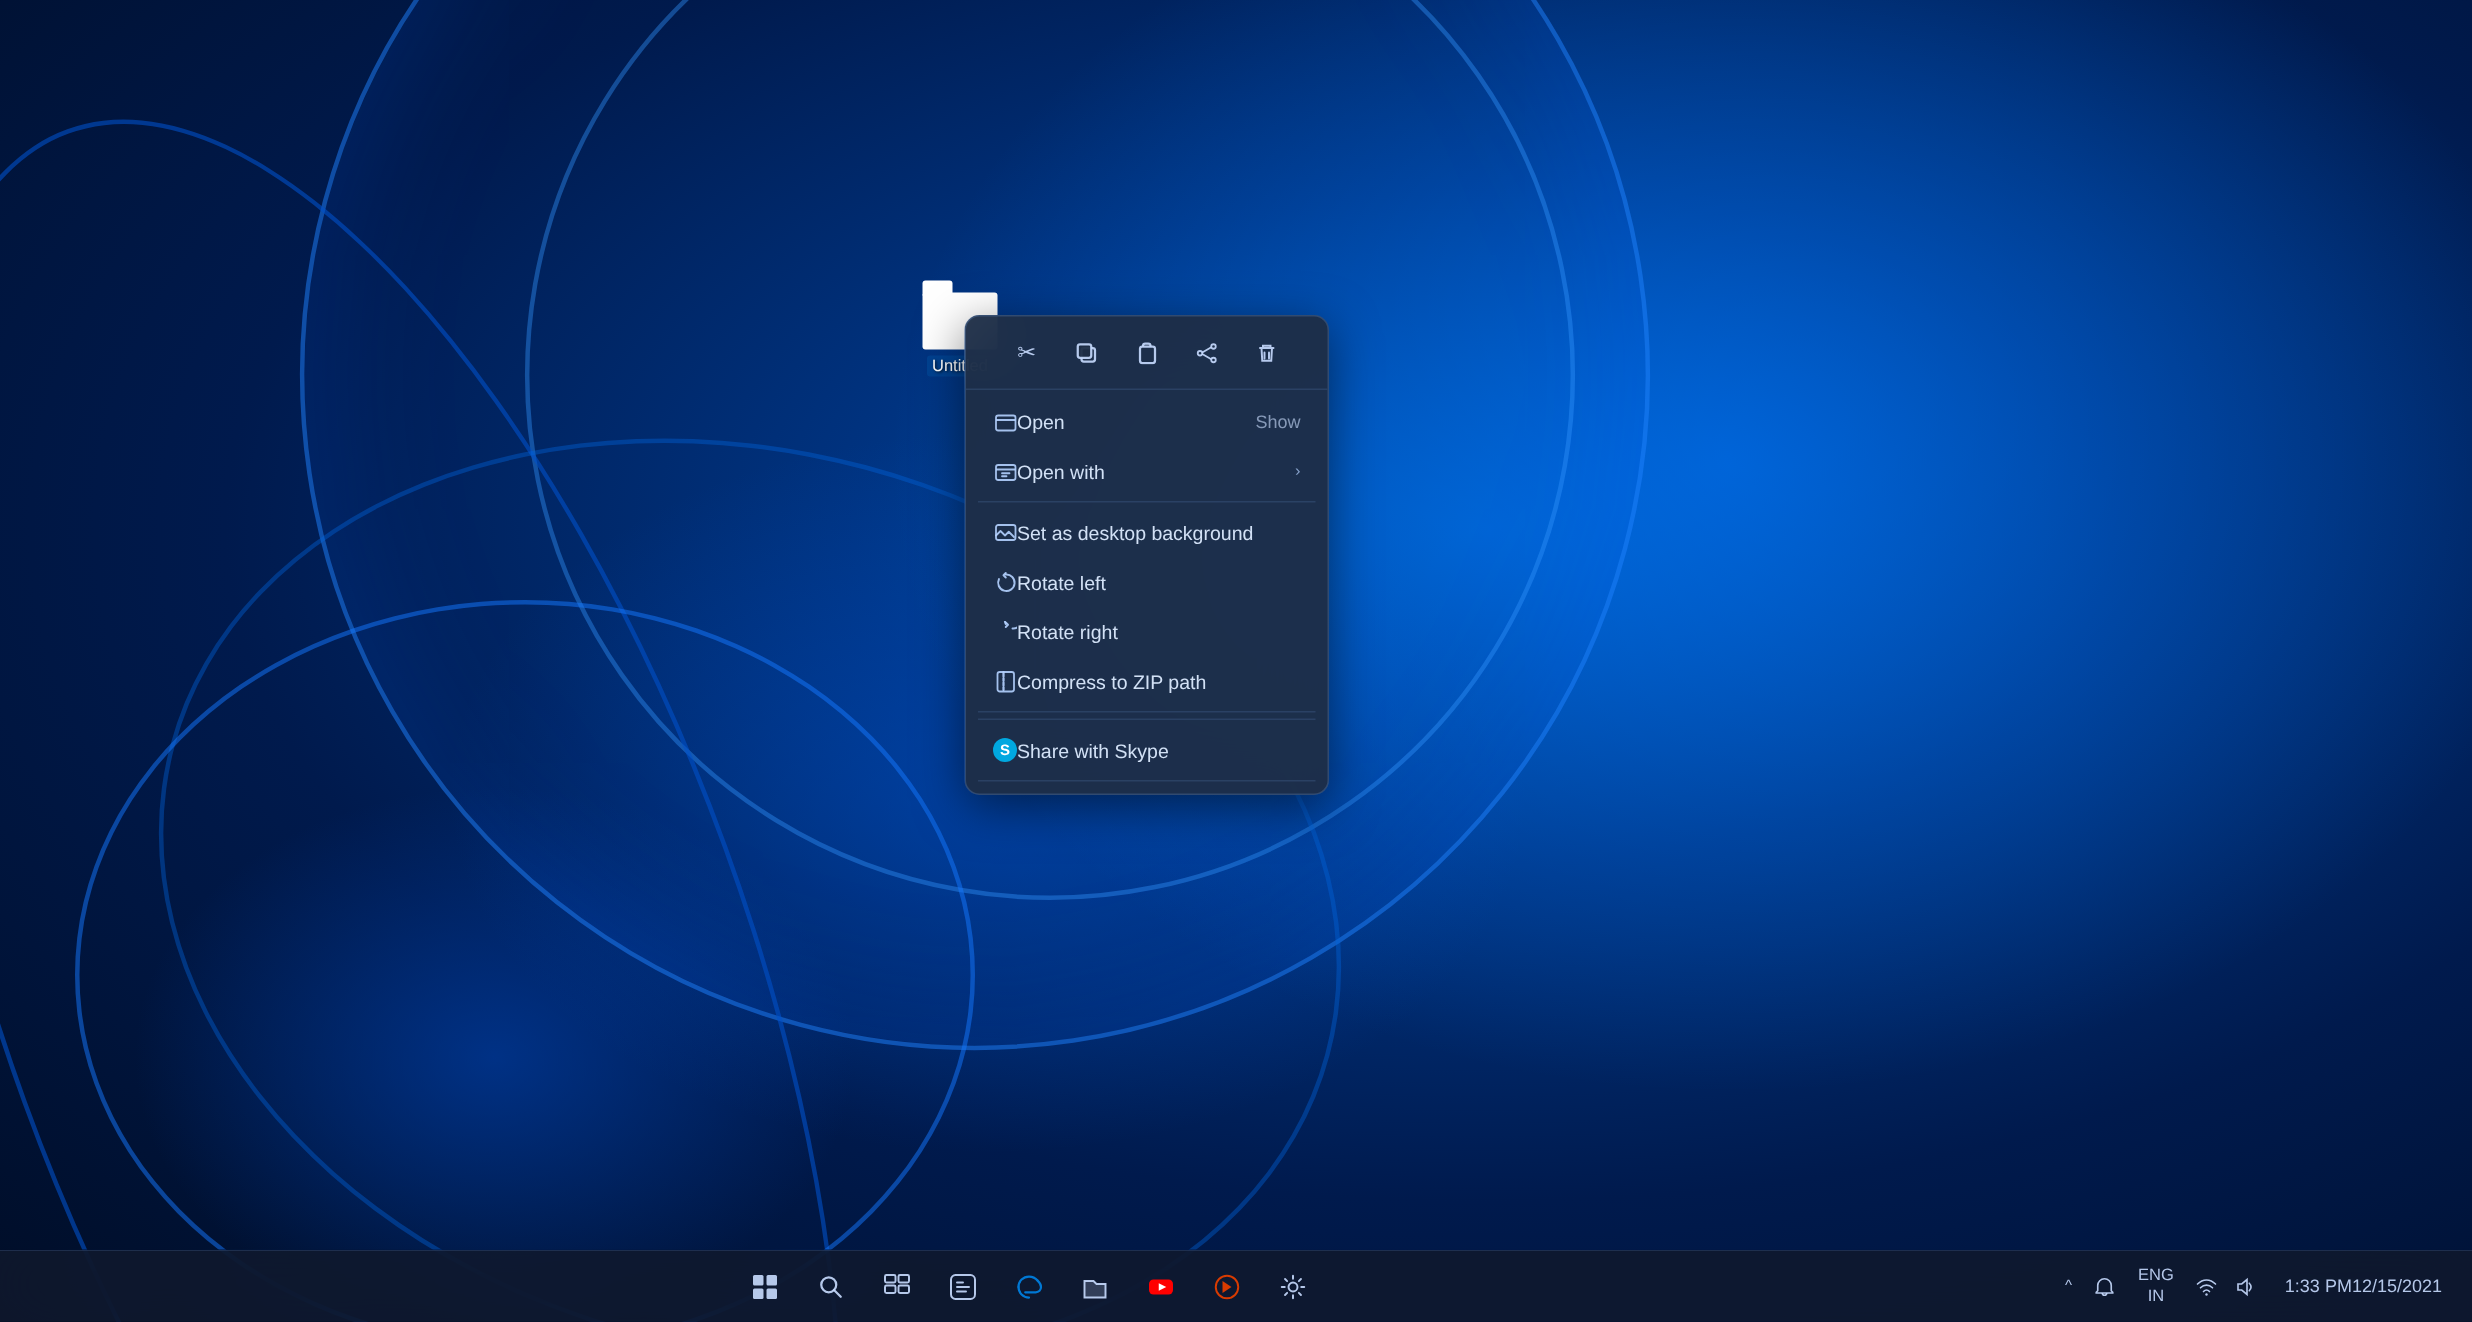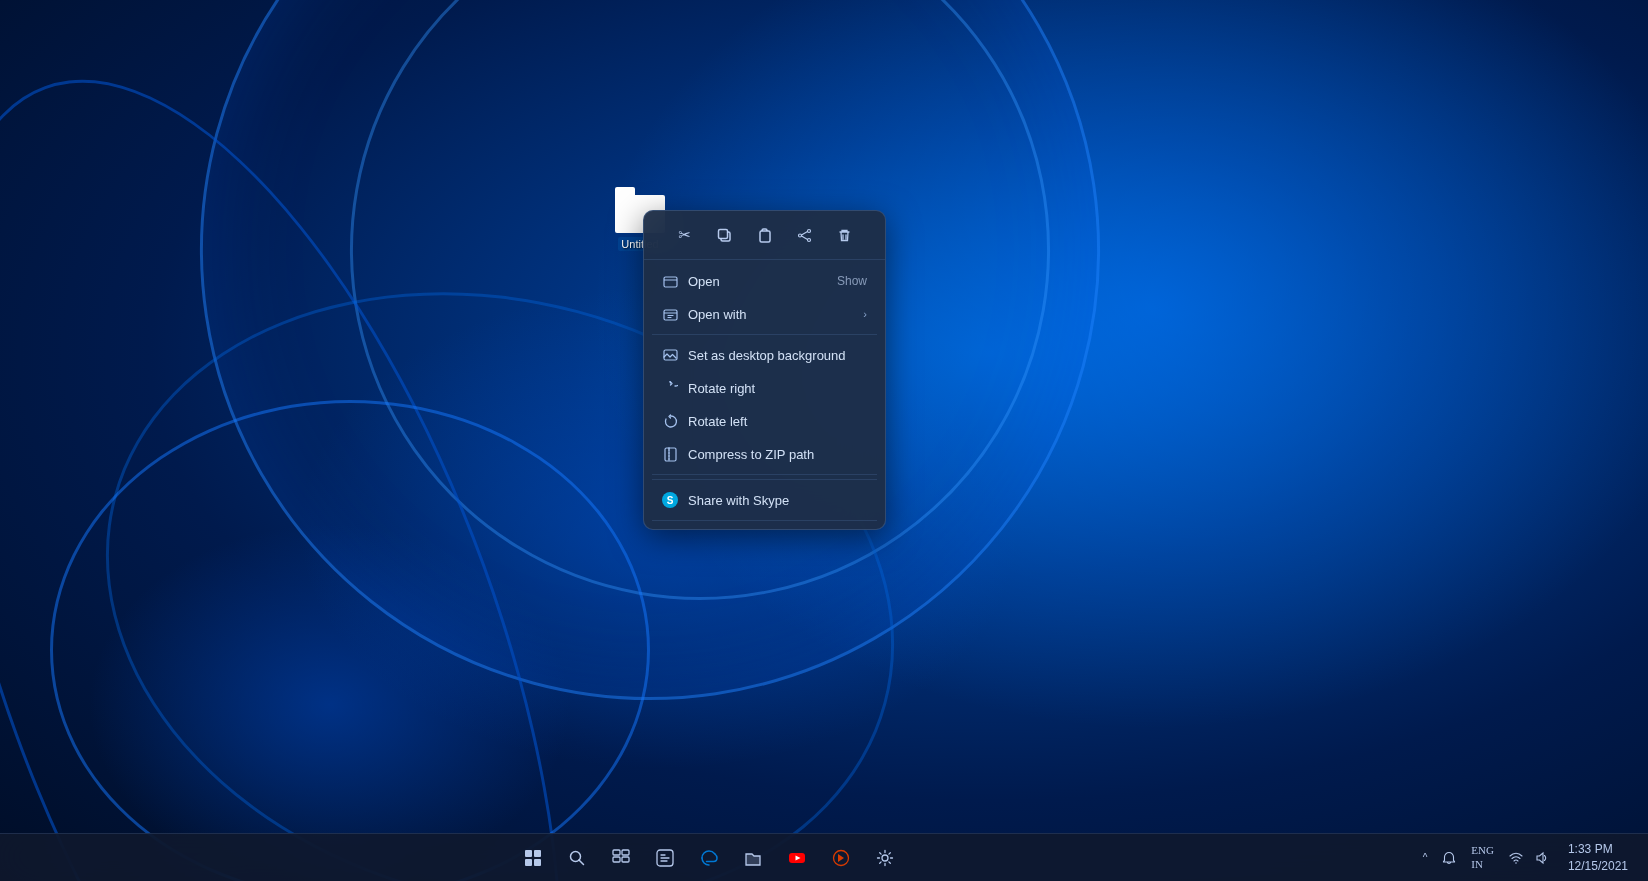--- a/index.html
+++ b/index.html
@@ -155,21 +155,20 @@
     }
 
     
     .menu-item {
       display: flex;
       align-items: center;
       padding: 8px 14px;
       cursor: pointer;
       color: rgba(220, 235, 255, 0.95);
       font-size: 13px;
-      gap: 10px;
       position: relative;
       border-radius: 6px;
       margin: 1px 4px;
     }
 
     .menu-item .item-icon {
       width: 16px;
       height: 16px;
       display: flex;
       align-items: center;
@@ -274,41 +273,40 @@
       display: flex;
       align-items: center;
       justify-content: center;
       font-size: 13px;
       cursor: pointer;
       border-radius: 4px;
     }
 
     .clock-area {
       display: flex;
-      flex-direction: column;
-      align-items: flex-start;
+      flex-direction: row;
+      align-items: flex-end;
       padding: 0 8px;
       cursor: pointer;
       font-size: 12px;
       line-height: 1.4;
     }
 
     .tray-chevron {
       font-size: 10px;
       padding: 4px;
       cursor: pointer;
     }
 
     .lang-badge {
       font-size: 11px;
       line-height: 1.2;
-      text-align: left;
+      text-align: center;
       padding: 0 4px;
       cursor: pointer;
-      font-family: Liberation Serif, serif;
     }
   </style>
 </head>
 <body>
 
 <div class="desktop-bg">
   <div class="wave-container">
     <div class="wave wave1"></div>
     <div class="wave wave2"></div>
     <div class="wave wave3"></div>
@@ -386,35 +384,35 @@
             <rect x="1" y="2" width="13" height="10" rx="1.5" stroke="currentColor" stroke-width="1.2"></rect>
             <path d="M1 9l3-3 3 3 2.5-2.5L13 10" stroke="currentColor" stroke-width="1.2" stroke-linecap="round" stroke-linejoin="round"></path>
           </svg>
       </span>
       <span class="item-label">Set as desktop background</span>
     </div>
 
     <div class="menu-item">
       <span class="item-icon">
         <svg width="15" height="15" viewBox="0 0 15 15" fill="none">
+            <path d="M3 5A5.5 5.5 0 107.5 2" stroke="currentColor" stroke-width="1.3" stroke-linecap="round"></path>
+            <path d="M7.5 1L6 2.5l1.5 1.5" stroke="currentColor" stroke-width="1.3" stroke-linecap="round" stroke-linejoin="round"></path>
+          </svg>
+      </span>
+      <span class="item-label">Rotate left</span>
+    </div>
+
+    <div class="menu-item">
+      <span class="item-icon">
+        <svg width="15" height="15" viewBox="0 0 15 15" fill="none">
             <path d="M12 5A5.5 5.5 0 107.5 2" stroke="currentColor" stroke-width="1.3" stroke-linecap="round"></path>
             <path d="M7.5 1l1.5 1.5-1.5 1.5" stroke="currentColor" stroke-width="1.3" stroke-linecap="round" stroke-linejoin="round"></path>
           </svg>
       </span>
       <span class="item-label">Rotate right</span>
-    </div>
-
-    <div class="menu-item">
-      <span class="item-icon">
-        <svg width="15" height="15" viewBox="0 0 15 15" fill="none">
-            <path d="M3 5A5.5 5.5 0 107.5 2" stroke="currentColor" stroke-width="1.3" stroke-linecap="round"></path>
-            <path d="M7.5 1L6 2.5l1.5 1.5" stroke="currentColor" stroke-width="1.3" stroke-linecap="round" stroke-linejoin="round"></path>
-          </svg>
-      </span>
-      <span class="item-label">Rotate left</span>
     </div>
 
     <div class="menu-item">
       <span class="item-icon">
         <svg width="15" height="15" viewBox="0 0 15 15" fill="none">
             <rect x="2" y="1" width="11" height="13" rx="1.5" stroke="currentColor" stroke-width="1.2"></rect>
             <path d="M6 1v3M6 5v2M6 8v2M6 11v2" stroke="currentColor" stroke-width="1.5" stroke-linecap="round"></path>
           </svg>
       </span>
       <span class="item-label">Compress to ZIP path</span>

